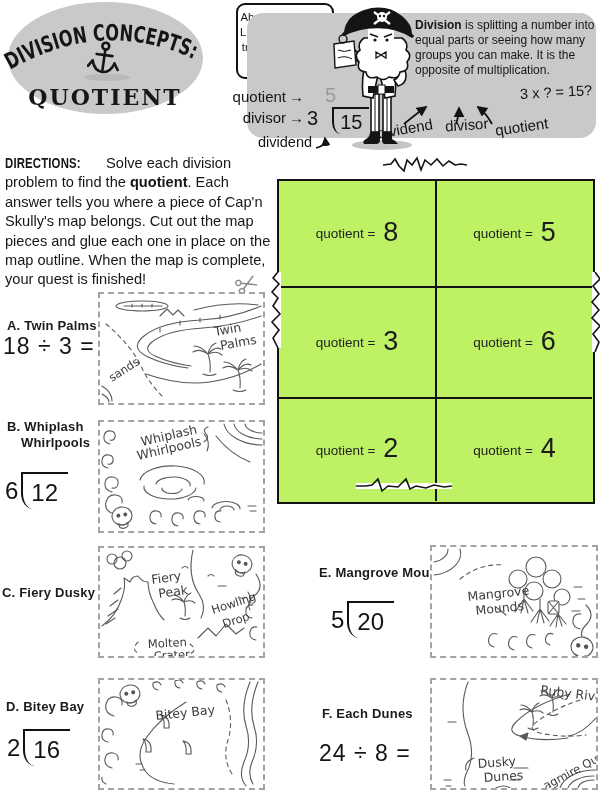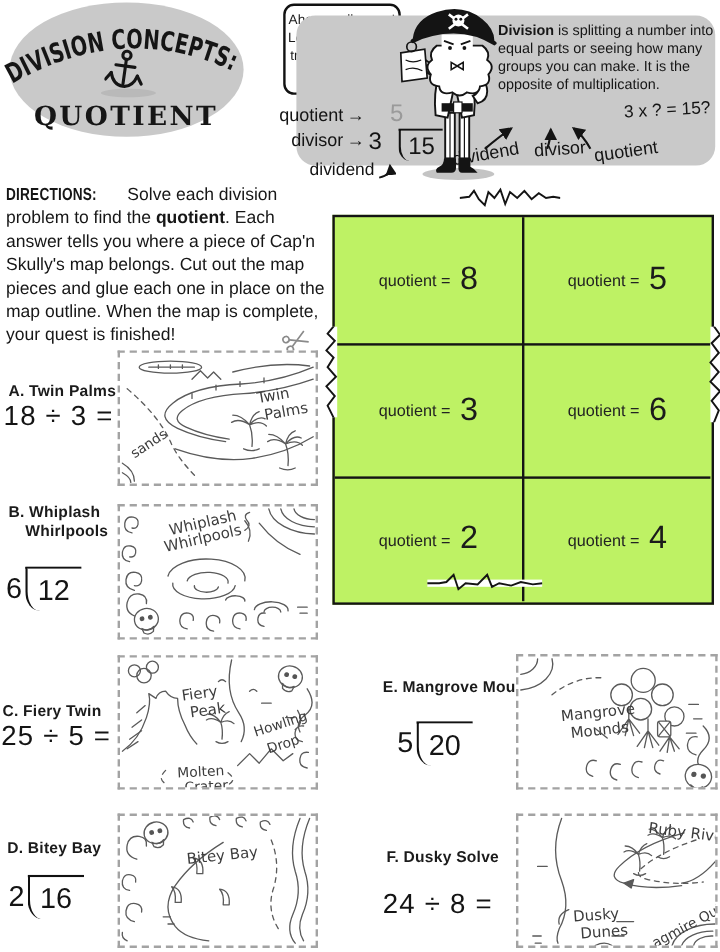--- a/index.html
+++ b/index.html
@@ -279,22 +279,21 @@
         <ellipse cx="0" cy="0" rx="10" ry="9" style="fill:#fff"></ellipse>
         <path d="M-5,7 q5,4 10,0 l-1,4 q-4,3 -8,0 z"></path>
         <circle cx="-3.5" cy="-1" r="2" style="fill:#555;stroke:none"></circle>
         <circle cx="3.5" cy="-1" r="2" style="fill:#555;stroke:none"></circle>
       </g>
       <text class="t12" transform="translate(42,24) rotate(-13)">Whiplash</text>
       <text class="t12" transform="translate(38,38) rotate(-13)">Whirlpools</text>
     </svg>
   </div>
 
-  <div class="p-title" style="left:2px;top:585px">C. Fiery Twin</div>
-  <div class="p-expr" style="left:1px;top:600px">25 ÷ 5 =</div>
+  <div class="p-title" style="left:2px;top:585px">C. Fiery Dusky</div>
   <div class="piece" style="left:98px;top:546px;width:167px;height:112px">
     <svg class="sk" width="163" height="108" viewBox="0 0 163 108">
       <path d="M2,78 q14,-10 20,-28 q4,-12 2,-20 l6,4 q2,-6 8,-6 q4,6 10,6 q0,10 6,22 q4,10 10,16"></path>
       <circle cx="20" cy="15" r="6"></circle>
         <circle cx="12" cy="11" r="5"></circle>
         <circle cx="27" cy="8" r="5"></circle>
       <path d="M10,58 l8,-6 M8,68 l10,-7 M14,46 l7,-6 M6,76 l9,-6"></path>
       <path d="M93,2 q-6,26 6,44 q8,12 2,24"></path>
       <path d="M98,90 l10,-10 8,8 10,-12 10,10 8,-6"></path>
       <path class="dash" d="M38,94 q-8,8 2,12 M90,96 q8,6 0,10"></path>
@@ -375,21 +374,21 @@
         <circle cx="-4" cy="-1" r="2.2" style="fill:#555;stroke:none"></circle>
         <circle cx="4" cy="-1" r="2.2" style="fill:#555;stroke:none"></circle>
         <path d="M-5,8 q5,4 10,0"></path>
       </g>
       <text class="t12" transform="translate(36,54) rotate(-6)">Mangrove</text>
       <text class="t12" transform="translate(44,68) rotate(-6)">Mounds</text>
       <path d="M64,60 l10,8"></path>
     </svg>
   </div>
 
-  <div class="p-title" style="left:322px;top:706px">F. Dusky Solve</div>
+  <div class="p-title" style="left:322px;top:706px">F. Each Dunes</div>
   <div class="p-expr" style="left:319px;top:740px">24 ÷ 8 =</div>
   <div class="piece" style="left:430px;top:678px;width:168px;height:112px">
     <svg class="sk" width="164" height="108" viewBox="0 0 164 108">
       <path d="M36,2 q-10,26 0,52 q8,22 -2,40 q-3,8 -1,12"></path>
       <path d="M138,14 q-36,10 -54,28 q-10,10 4,14 q20,6 48,2 M164,38 q-14,16 -28,18"></path>
       <path class="dash" d="M148,20 q-30,10 -46,24 q-6,6 6,9 q22,5 46,2"></path>
       <path d="M88,56 l8,-3 -2,7 z" style="fill:#5a5a5a"></path>
       <g transform="translate(100,40)">
         <path d="M1,6 q1,-8 -1,-14 M0,-8 q-7,-5 -12,-2 M0,-8 q-5,-7 -11,-7 M0,-8 q2,-7 7,-9 M0,-8 q7,-3 11,1 M-4,8 q5,3 10,0"></path>
       </g>

